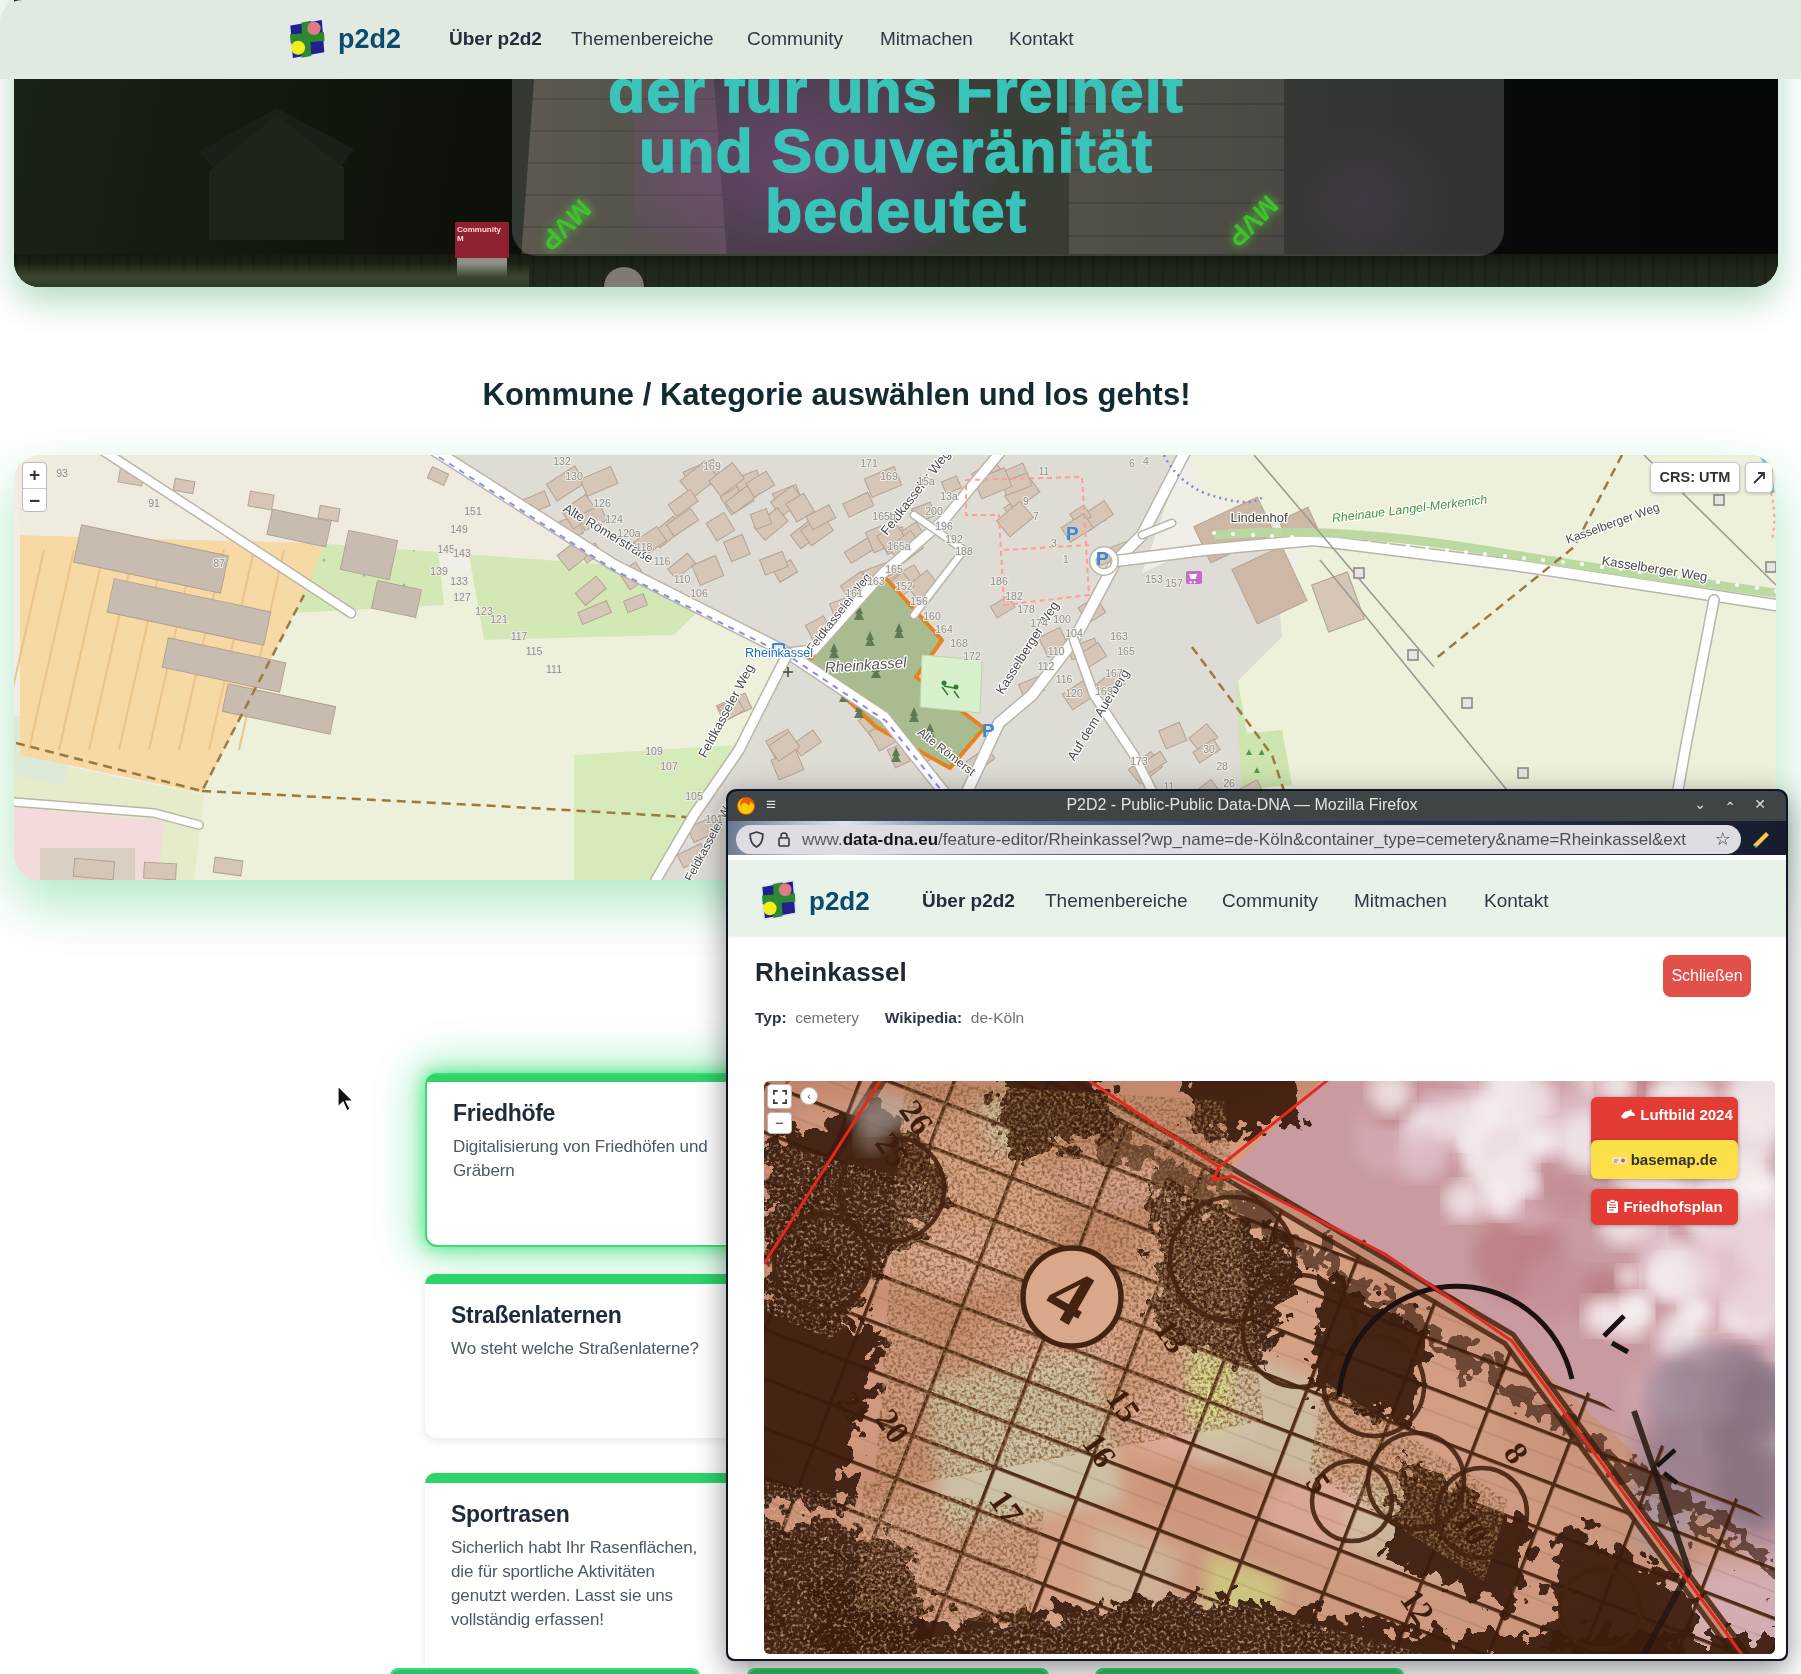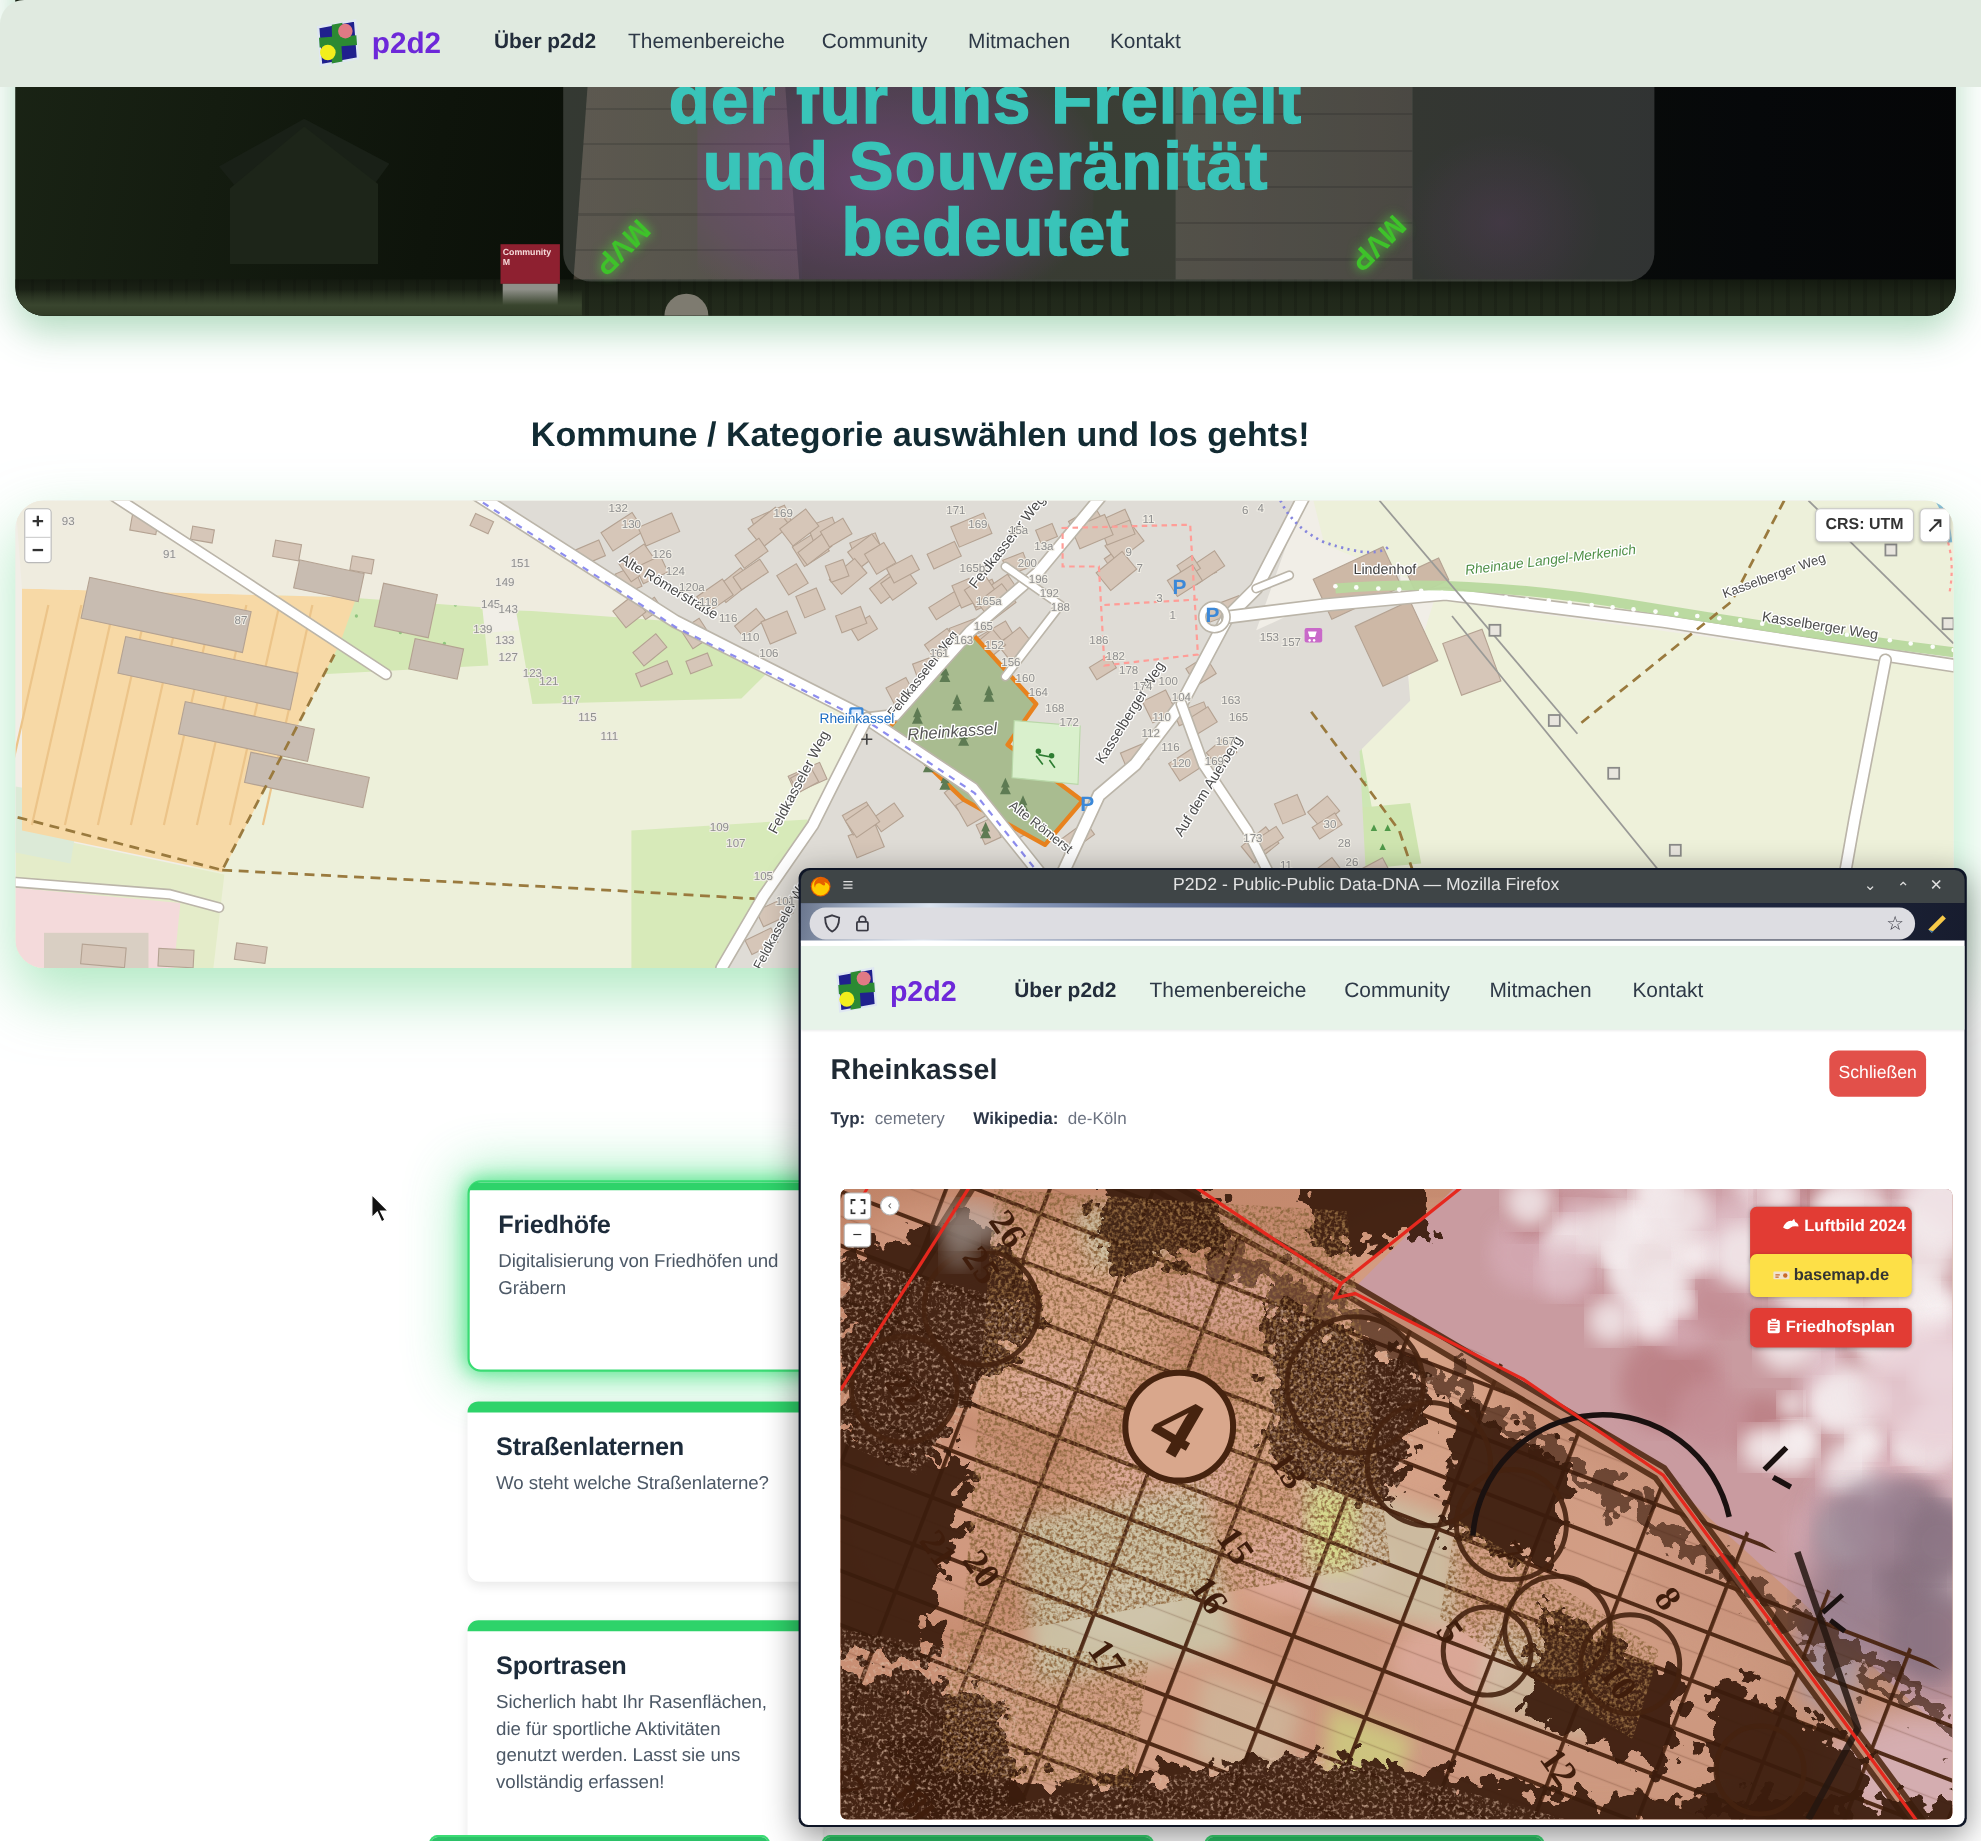--- a/index.html
+++ b/index.html
@@ -30,21 +30,21 @@
 #hero .arch{position:absolute;left:590px;top:327px;width:40px;height:20px;background:#7e7b70;border-radius:22px 22px 0 0;}
 #hero .panel{position:absolute;left:498px;top:-40px;width:992px;height:356px;border-radius:26px;background:rgba(255,255,255,.17);}
 #hero .htxt{position:absolute;left:0;top:121px;width:1764px;text-align:center;color:#39c4b9;font-size:61px;line-height:60px;font-weight:bold;letter-spacing:1px;-webkit-text-stroke:1.3px #39c4b9;}
 .mvp{position:absolute;color:#3ec22a;font-size:27px;font-weight:bold;transform:rotate(135deg);text-shadow:0 0 10px rgba(80,220,60,.9);}
 #mvp1{left:522px;top:269px;}
 #mvp2{left:1209px;top:265px;}
 
 
 #nav{position:absolute;left:0;top:0;width:1801px;height:79px;background:#e0eae0;border-radius:22px 0 0 0;}
 #nav .logo{position:absolute;left:283px;top:14px;}
-.p2d2{color:#6d28d9;font-weight:bold;}
+.p2d2{color:#0c4a6e;font-weight:bold;}
 #nav .p2d2{position:absolute;left:338px;top:24px;font-size:27px;letter-spacing:0px;}
 #nav a{position:absolute;top:28px;font-size:19px;color:#2e3947;text-decoration:none;}
 #nav a.b{font-weight:bold;color:#232d3b;}
 
 
 #headline{position:absolute;left:0;top:377px;width:1673px;text-align:center;font-size:31px;font-weight:bold;color:#122b33;margin:0;}
 
 
 #mapcard{position:absolute;left:14px;top:455px;width:1762px;height:425px;border-radius:26px;overflow:hidden;background:#f1eee7;box-shadow:0 24px 55px rgba(150,225,175,.75);}
 .mapbtn{position:absolute;background:#fff;border:1px solid #b9b9b9;border-radius:4px;color:#333;text-align:center;}
@@ -585,20 +585,21 @@
     </div>
     <div class="urlrow">
       <div class="pill">
         <svg style="position:absolute;left:12px;top:6px" width="17" height="17" viewBox="0 0 16 16">
             <path d="M8 1 L14 3 C14 9 12 13 8 15 C4 13 2 9 2 3 Z" fill="none" stroke="#3a3a44" stroke-width="1.6"></path>
           </svg>
         <svg style="position:absolute;left:40px;top:6px" width="16" height="16" viewBox="0 0 16 16">
             <rect x="3" y="7" width="10" height="8" rx="1" fill="none" stroke="#3a3a44" stroke-width="1.6"></rect>
             <path d="M5 7 V5 a3 3 0 0 1 6 0 V7" fill="none" stroke="#3a3a44" stroke-width="1.6"></path>
           </svg>
+        <span style="position:absolute;left:66px;color:#5a5a64;">www.<b style="color:#15151c;">data-dna.eu</b><span style="color:#4e4e58;">/feature-editor/Rheinkassel?wp_name=de-Köln&amp;container_type=cemetery&amp;name=Rheinkassel&amp;ext</span></span>
         <span style="position:absolute;right:10px;top:0;font-size:18px;color:#3a3a44;">☆</span>
       </div>
       <svg style="position:absolute;right:14px;top:8px" width="22" height="22" viewBox="0 0 22 22">
           <path d="M3 16 L16 3 L19 6 L6 19 Z" fill="#f7c948"></path>
           <path d="M3 16 L8 18 L6 19 Z" fill="#2b6cb0"></path>
         </svg>
     </div>
     <div class="content">
       <div id="ffnav">
         <svg style="position:absolute;left:27px;top:16px" width="45" height="46" viewBox="0 0 52 54">

